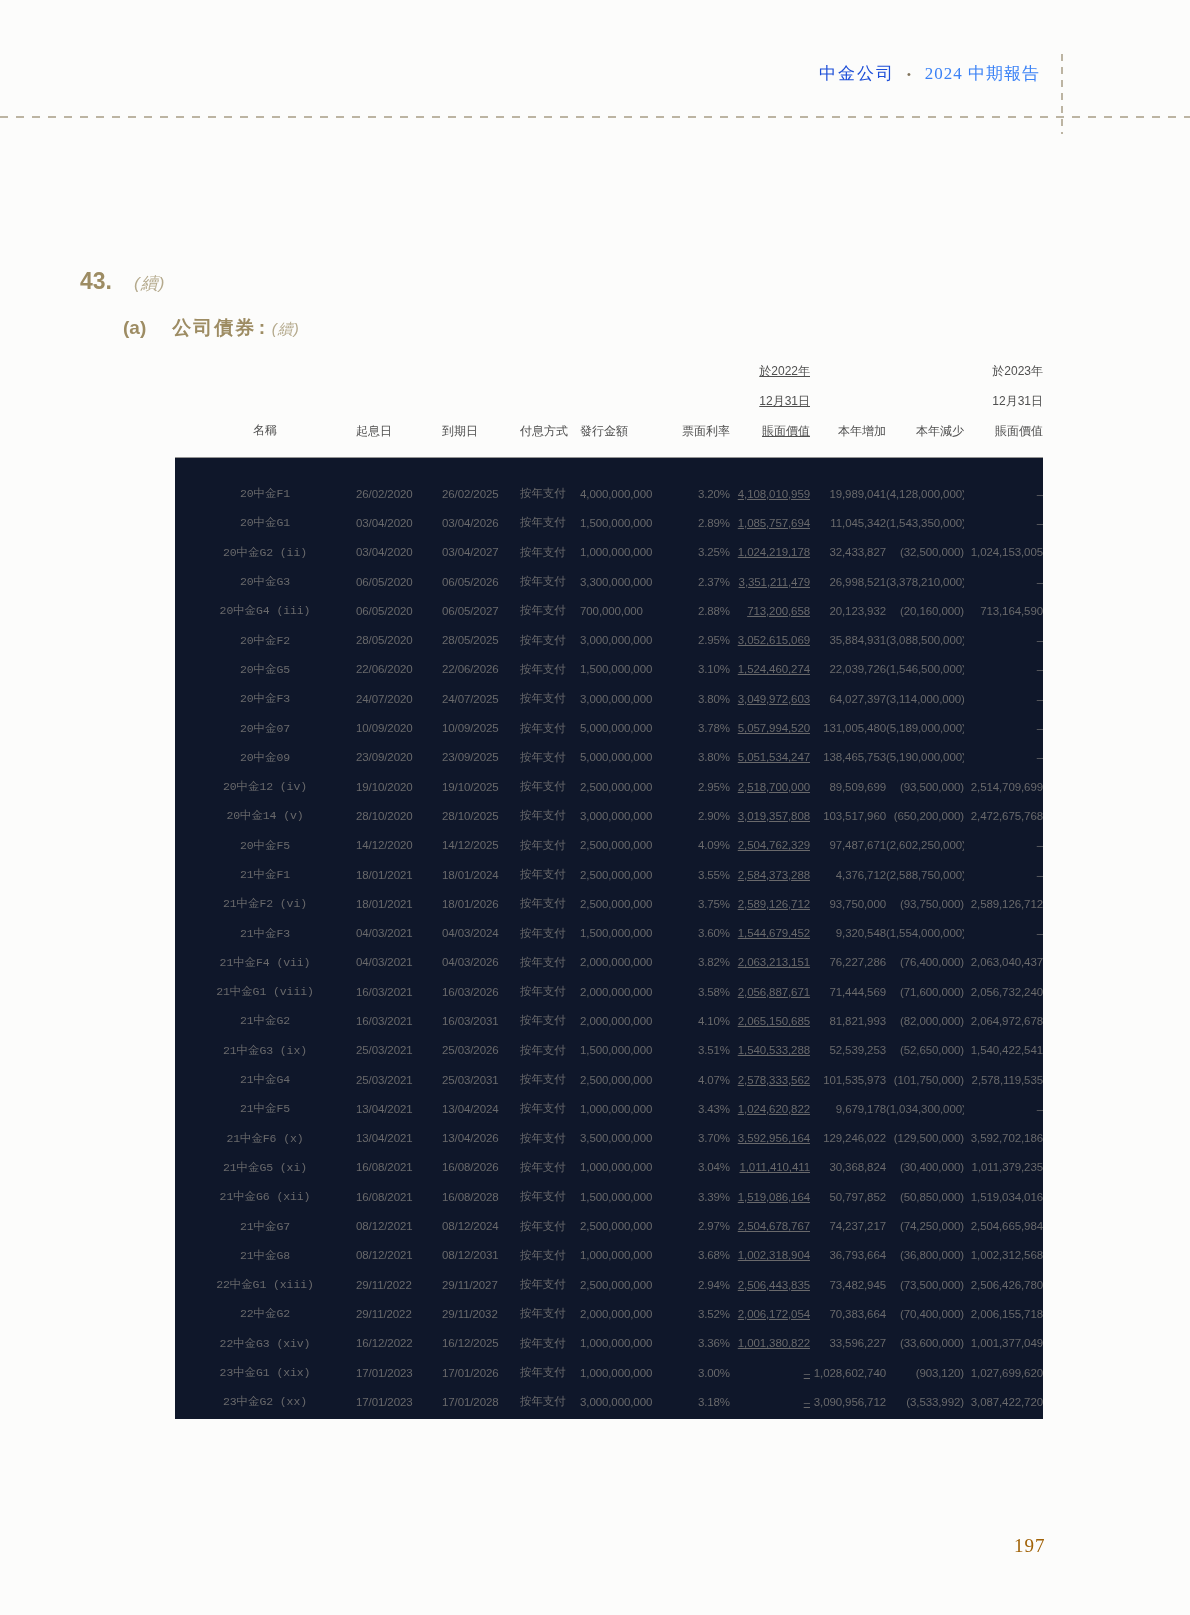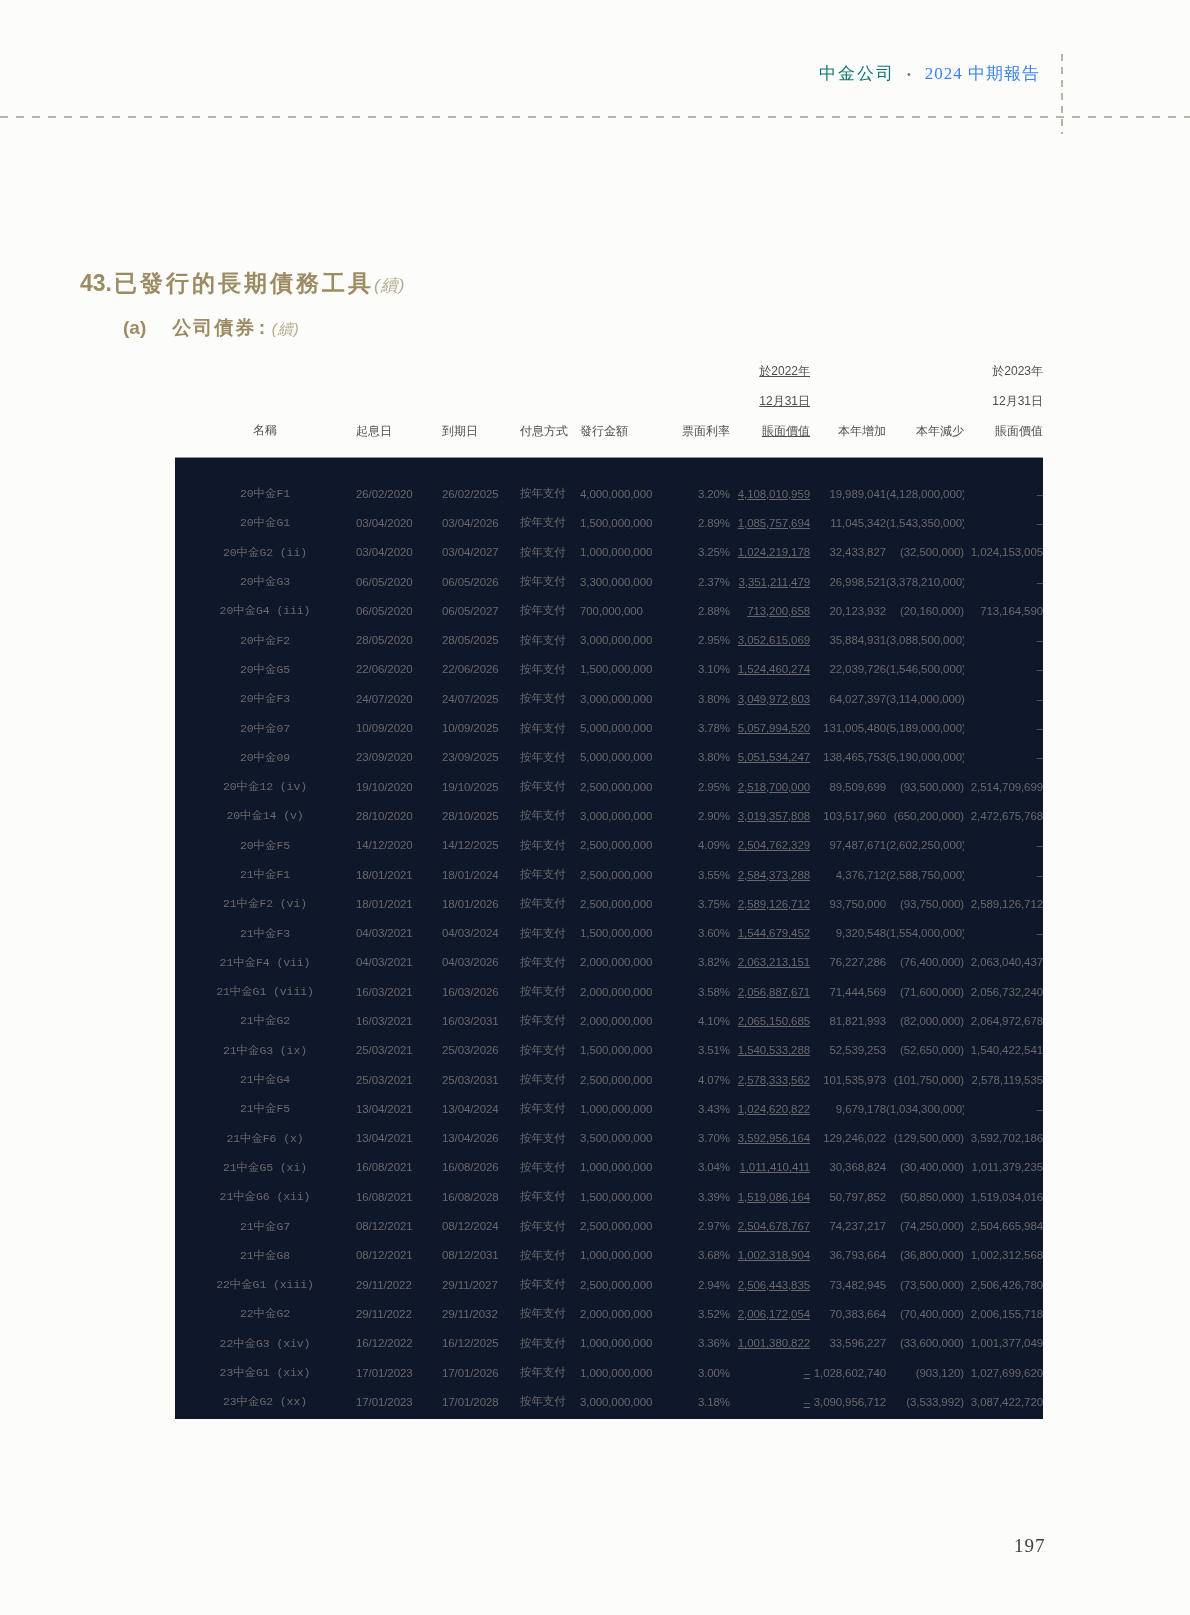--- a/index.html
+++ b/index.html
@@ -11,40 +11,40 @@
     font-family: "Liberation Sans", sans-serif;
     overflow: hidden;
   }
 
   
   .brand-line {
     position: absolute; top: 62px; right: 150px;
     display: flex; align-items: center; gap: 12px;
     font-size: 17px; letter-spacing: 2px;
   }
-  .brand-name { color: #0f766e; font-weight: 500; }
+  .brand-name { color: #1d4ed8; font-weight: 500; }
   .brand-bullet { color: #80735a; font-size: 11px; }
   .brand-report { color: #3b82f6; font-family: "Liberation Serif", serif; letter-spacing: 1px; }
 
   .hr-dashed {
     position: absolute; top: 116px; left: 0; width: 1190px; height: 2px;
     background: repeating-linear-gradient(90deg, #bcb4a2 0 8px, transparent 8px 16px);
   }
   .vr-dashed {
     position: absolute; top: 54px; left: 1061px; width: 2px; height: 80px;
     background: repeating-linear-gradient(180deg, #bcb4a2 0 7px, transparent 7px 13px);
   }
 
   
   .section-title {
     position: absolute; top: 268px; left: 80px;
     display: flex; align-items: baseline;
     color: #9d8c63; font-weight: bold; font-size: 23px;
   }
-  .section-number { margin-right: 2px; letter-spacing: 0; }
+  .section-number { margin-right: 22px; letter-spacing: 0; }
   .section-text { letter-spacing: 3px; }
   .cont-note { font-weight: normal; font-style: italic; font-size: 17px; color: #b4a98c; letter-spacing: 1px; }
 
   .subsection-title {
     position: absolute; top: 315px; left: 123px;
     display: flex; align-items: baseline;
     color: #9d8c63; font-weight: bold; font-size: 19px;
   }
   .subsection-label { margin-right: 26px; }
   .subsection-text { letter-spacing: 2px; margin-right: 2px; font-family: Liberation Mono, monospace; }
@@ -84,39 +84,38 @@
   .col-coupon   { width: 72px;  text-align: right; }
   .col-cv2022   { width: 80px;  text-align: right; text-decoration: underline; }
   .col-inc      { width: 76px;  text-align: right; }
   .col-dec      { width: 78px;  text-align: right; }
   .col-cv2023   { width: 79px;  text-align: right; }
 
   
   .page-number {
     position: absolute; top: 1535px; left: 1014px;
     font-family: "Liberation Serif", serif;
-    font-size: 19px; color: #404040; letter-spacing: 1px;
+    font-size: 19px; color: #a16207; letter-spacing: 1px;
   }
 </style>
 </head>
 <body>
 
 <div class="page">
 
   <div class="brand-line">
     <span class="brand-name">中金公司</span>
     <span class="brand-bullet">•</span>
     <span class="brand-report">2024 中期報告</span>
   </div>
   <div class="vr-dashed"></div>
   <div class="hr-dashed"></div>
 
   <div class="section-title">
     <span class="section-number">43.</span>
-    <span class="section-text">已發行的長期債務工具</span>
     <span class="cont-note">(續)</span>
   </div>
 
   <div class="subsection-title">
     <span class="subsection-label">(a)</span>
     <span class="subsection-text">公司債券:</span>
     <span class="cont-note">(續)</span>
   </div>
 
   <div class="bond-table">

